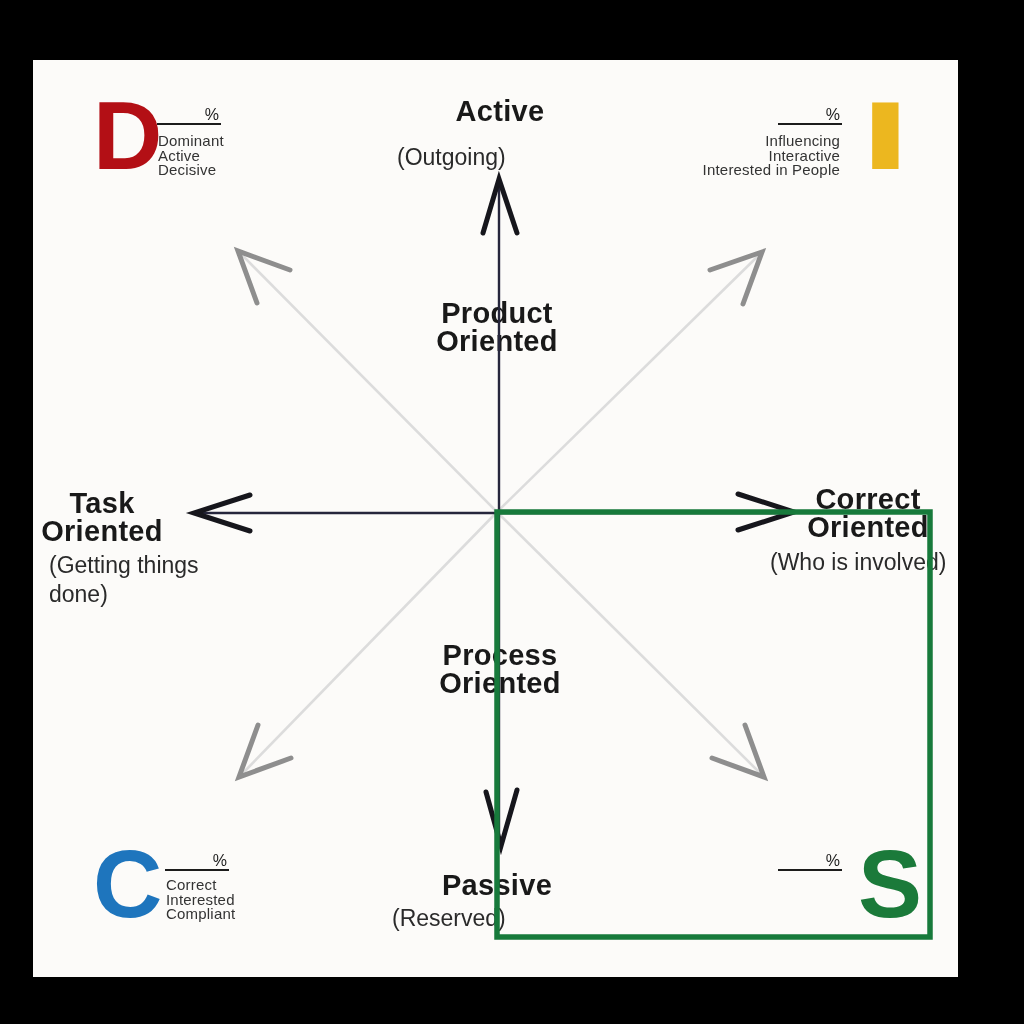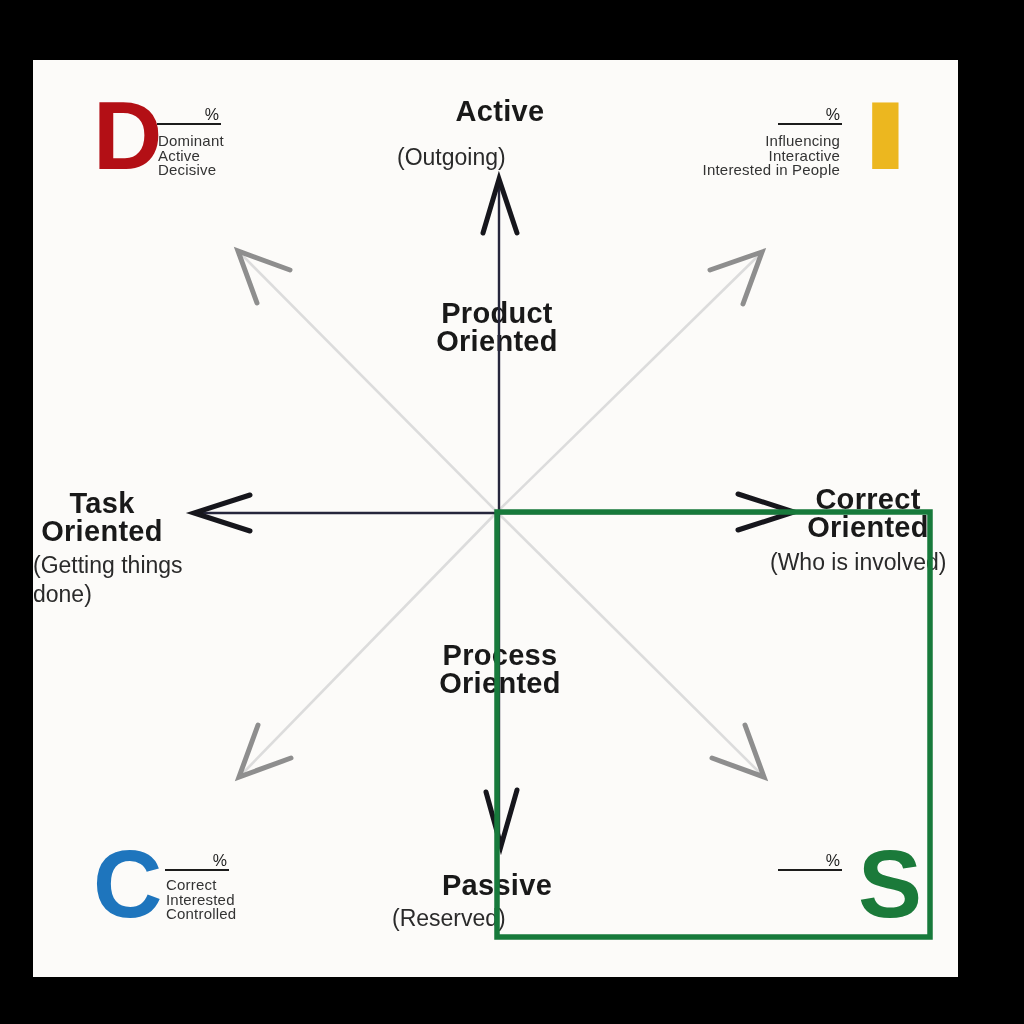--- a/index.html
+++ b/index.html
@@ -52,39 +52,39 @@
     <div>Interested in People</div>
   </div>
   <div class="abs pct" style="left:778px; top:104px;">%</div>
   <div class="abs big-letter i-wide" style="left: 872px; top: 88px; color: rgb(236, 183, 31);">I</div>
 
   <div class="abs big-letter" style="left: 93px; top: 836px; color: rgb(30, 117, 189);">C</div>
   <div class="abs pct" style="left:165px; top:850px;">%</div>
   <div class="abs traits" style="left:166px; top:878px;">
     <div>Correct</div>
     <div>Interested</div>
-    <div>Controlled</div>
+    <div>Compliant</div>
   </div>
 
   <div class="abs pct" style="left:778px; top:850px;">%</div>
   <div class="abs big-letter" style="left: 858px; top: 836px; color: rgb(27, 122, 58);">S</div>
 
   <div class="abs title" style="left:400px; top:97px;">Active</div>
   <div class="abs subtitle" style="left:397px; top:143px;">(Outgoing)</div>
 
   <div class="abs title" style="left:397px; top:299px;">
     <div>Product</div>
     <div>Oriented</div>
   </div>
 
   <div class="abs title" style="left:12px; top:489px; width:180px;">
     <div>Task</div>
     <div>Oriented</div>
   </div>
-  <div class="abs subtitle narrow" style="left:33px; top:551px;">(Getting things done)</div>
+  <div class="abs subtitle narrow" style="left:33px; top:551px;padding-left:16px;">(Getting things done)</div>
 
   <div class="abs title" style="left:768px; top:485px;">
     <div>Correct</div>
     <div>Oriented</div>
   </div>
   <div class="abs subtitle" style="left:770px; top:548px;">(Who is involved)</div>
 
   <div class="abs title" style="left:400px; top:641px;">
     <div>Process</div>
     <div>Oriented</div>

